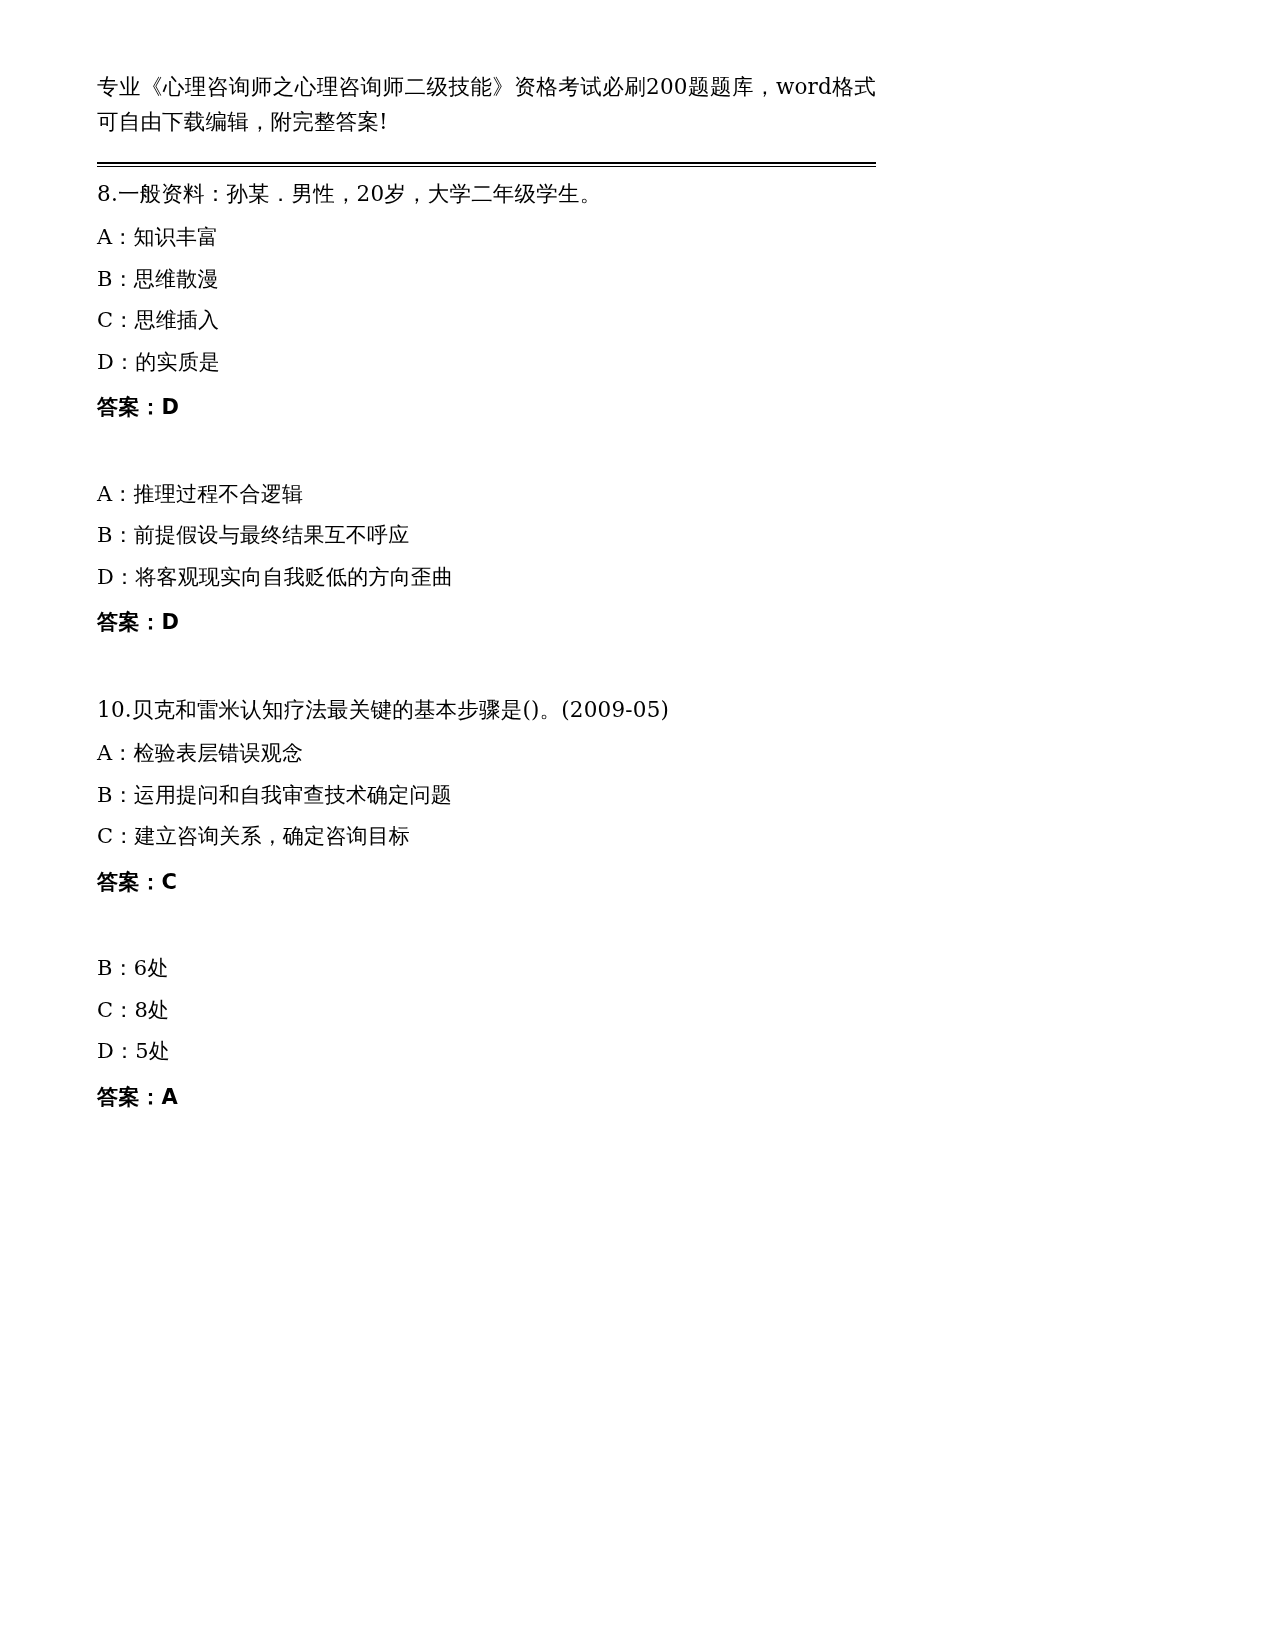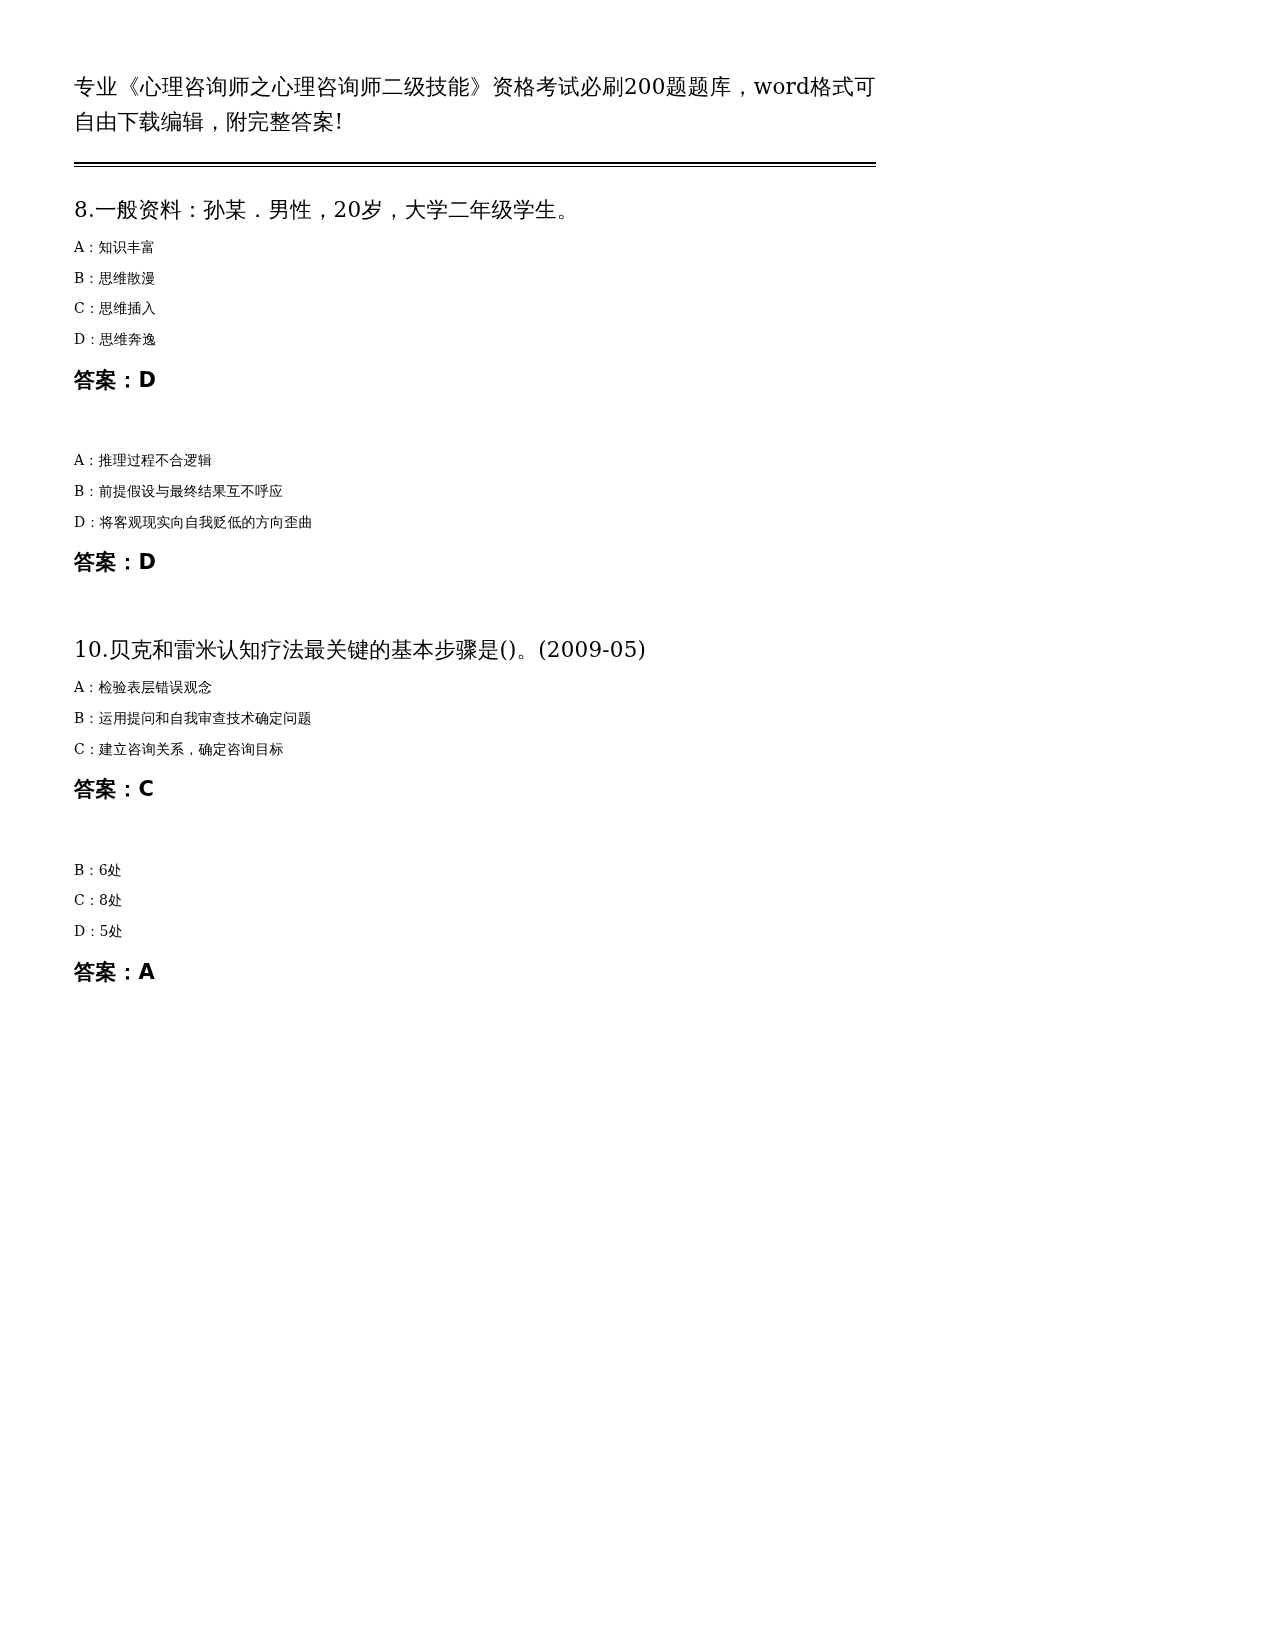--- a/index.html
+++ b/index.html
@@ -6,21 +6,21 @@
     margin: 0;
     padding: 0;
     background: #ffffff;
   }
   .page {
     width: 1051px;
     height: 1650px;
     box-sizing: border-box;
     position: relative;
     background: #ffffff;
-    padding: 70px 175px 0 74px;
+    padding: 70px 175px 0 97px;
     font-family: "DejaVu Serif", "Liberation Serif", serif;
     color: #000000;
   }
   .doc-header {
     font-family: "DejaVu Serif", "Liberation Serif", serif;
     font-size: 21.5px;
     line-height: 1.62;
     color: #000;
     letter-spacing: 0.2px;
     text-align: justify;
@@ -32,33 +32,33 @@
     padding: 0;
     height: 0;
   }
   .header-rule-inner {
     border: 0;
     border-top: 1px solid #000;
     margin: 2px 0 0 0;
     height: 0;
   }
   .questions {
-    margin-top: 26px;
+    margin-top: 10px;
   }
   .q-block {
     margin-bottom: 54px;
   }
   .q-stem {
     font-size: 21.5px;
     line-height: 1.55;
     margin-bottom: 11px;
     letter-spacing: 0.2px;
   }
   .q-option {
-    font-size: 14px;
+    font-size: 21px;
     line-height: 1.55;
     margin-bottom: 9px;
     letter-spacing: 0.2px;
   }
   .q-answer {
     font-size: 21px;
     line-height: 1.55;
     margin-top: 13px;
     font-family: "DejaVu Sans", "Liberation Sans", sans-serif;
     font-weight: bold;
@@ -74,21 +74,21 @@
   <hr class="header-rule">
   <hr class="header-rule-inner">
 
   <div class="questions">
 
     <div class="q-block">
       <div class="q-stem">8.一般资料：孙某．男性，20岁，大学二年级学生。</div>
       <div class="q-option">A：知识丰富</div>
       <div class="q-option">B：思维散漫</div>
       <div class="q-option">C：思维插入</div>
-      <div class="q-option">D：思维奔逸</div>
+      <div class="q-option">D：的实质是</div>
       <div class="q-answer">答案：D</div>
     </div>
 
     <div class="q-block">
       <div class="q-option">A：推理过程不合逻辑</div>
       <div class="q-option">B：前提假设与最终结果互不呼应</div>
       <div class="q-option">D：将客观现实向自我贬低的方向歪曲</div>
       <div class="q-answer">答案：D</div>
     </div>
 

